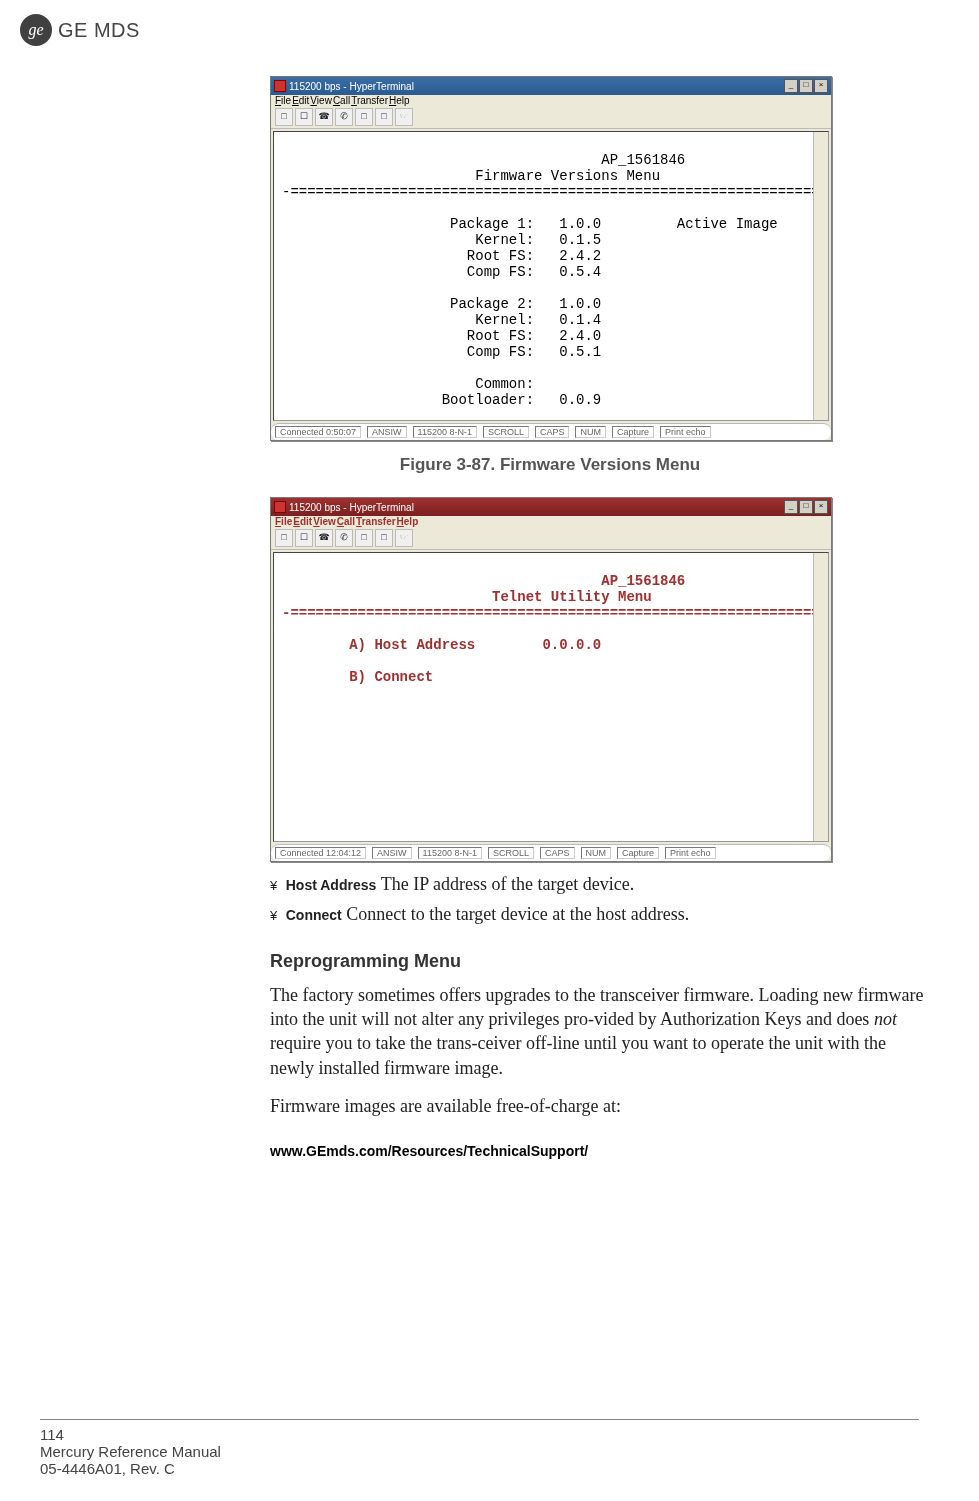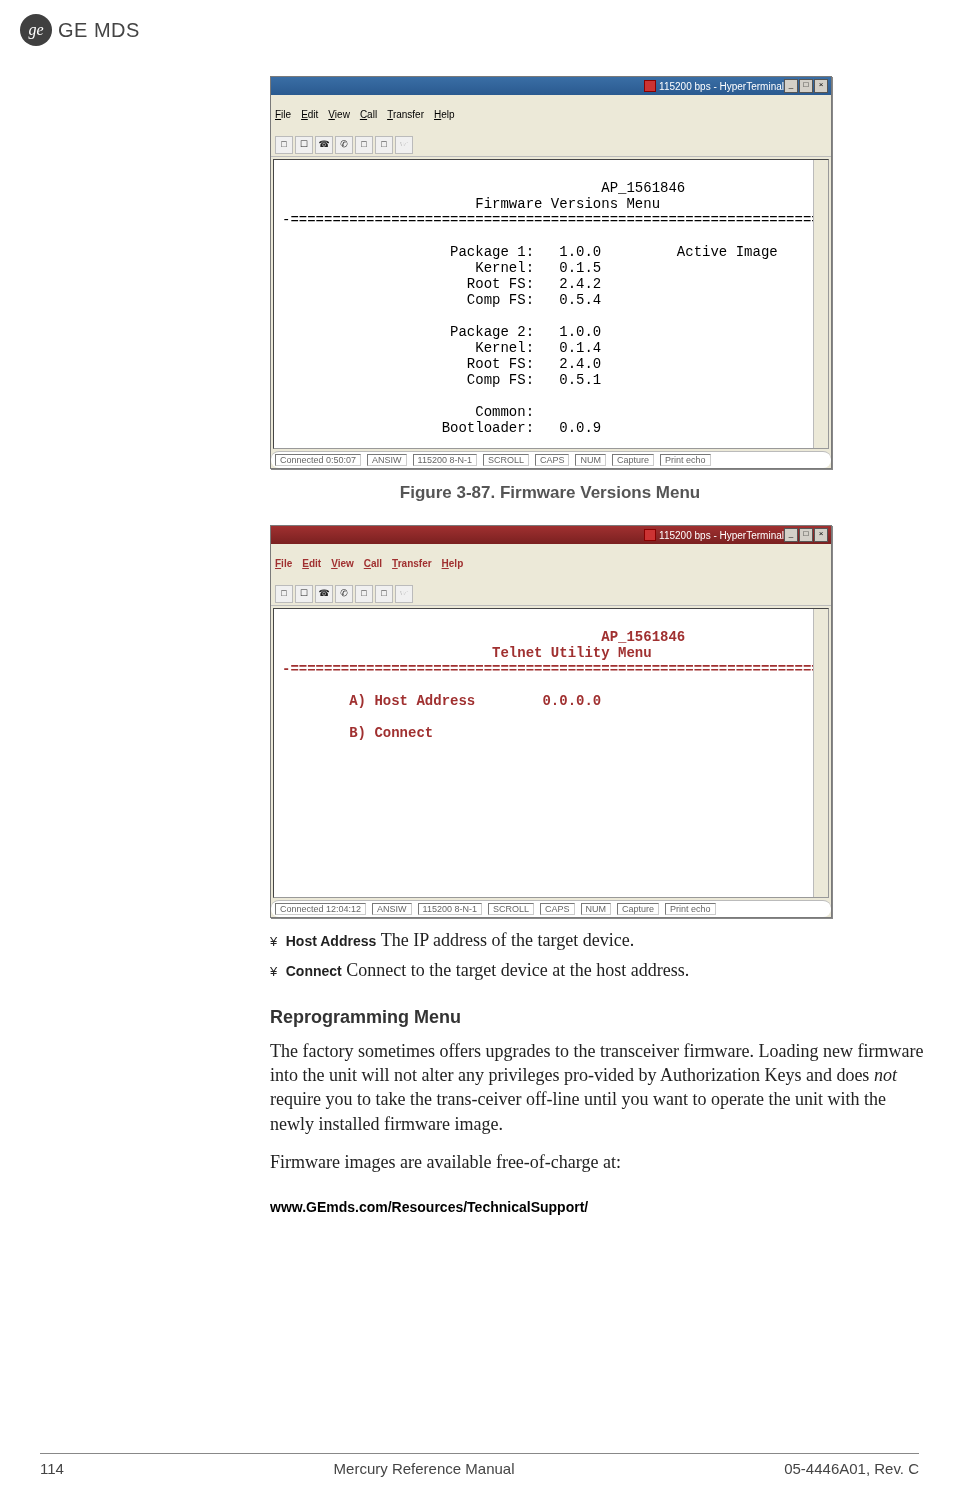--- a/index.html
+++ b/index.html
@@ -53,21 +53,21 @@
     box-shadow: 1px 1px 0 #888;
     font-size: 10px;
   }
   .titlebar {
     background: linear-gradient(#3a6ea5, #2a5a90);
     color: #fff;
     height: 16px;
     padding: 1px 3px;
     display: flex;
     align-items: center;
-    justify-content: flex-end;
+    justify-content: space-between;
   }
   .titlebar-red {
     background: linear-gradient(#a03030, #7a2020);
   }
   .titlebar .title-left {
     display: flex;
     align-items: center;
     gap: 3px;
   }
   .title-icon {
@@ -86,25 +86,25 @@
     height: 12px;
     background: #d4d0c8;
     border: 1px solid #555;
     font-size: 8px;
     line-height: 10px;
     text-align: center;
     color: #000;
   }
   .menubar {
     background: #ece9d8;
-    padding: 14px 4px;
+    padding: 0 4px;
     font-size: 10px;
     color: #000;
     display: flex;
-    gap: 10px;
+    gap: 1px;
   }
   .menubar span u { text-decoration: underline; }
   .menubar-red {
     color: #a03030;
     font-weight: bold;
   }
   .toolbar {
     background: #ece9d8;
     padding: 2px 4px;
     border-bottom: 1px solid #bbb;
@@ -218,20 +218,21 @@
     bottom: 24px;
     left: 40px;
     right: 60px;
     border-top: 1px solid #888;
     padding-top: 6px;
     display: flex;
     justify-content: space-between;
     font-family: Arial, sans-serif;
     font-size: 15px;
     color: #444;
+    flex-direction: column;
   }
 </style>
 </head>
 <body>
 
 <div class="page">
 
   <div class="logo-row">
     <div class="ge-circle">ge</div>
     <div class="logo-text">GE MDS</div>

